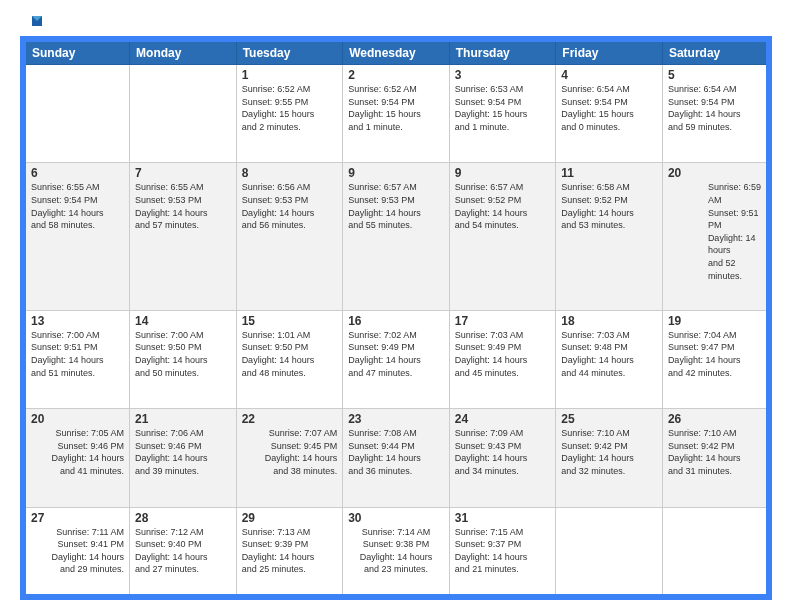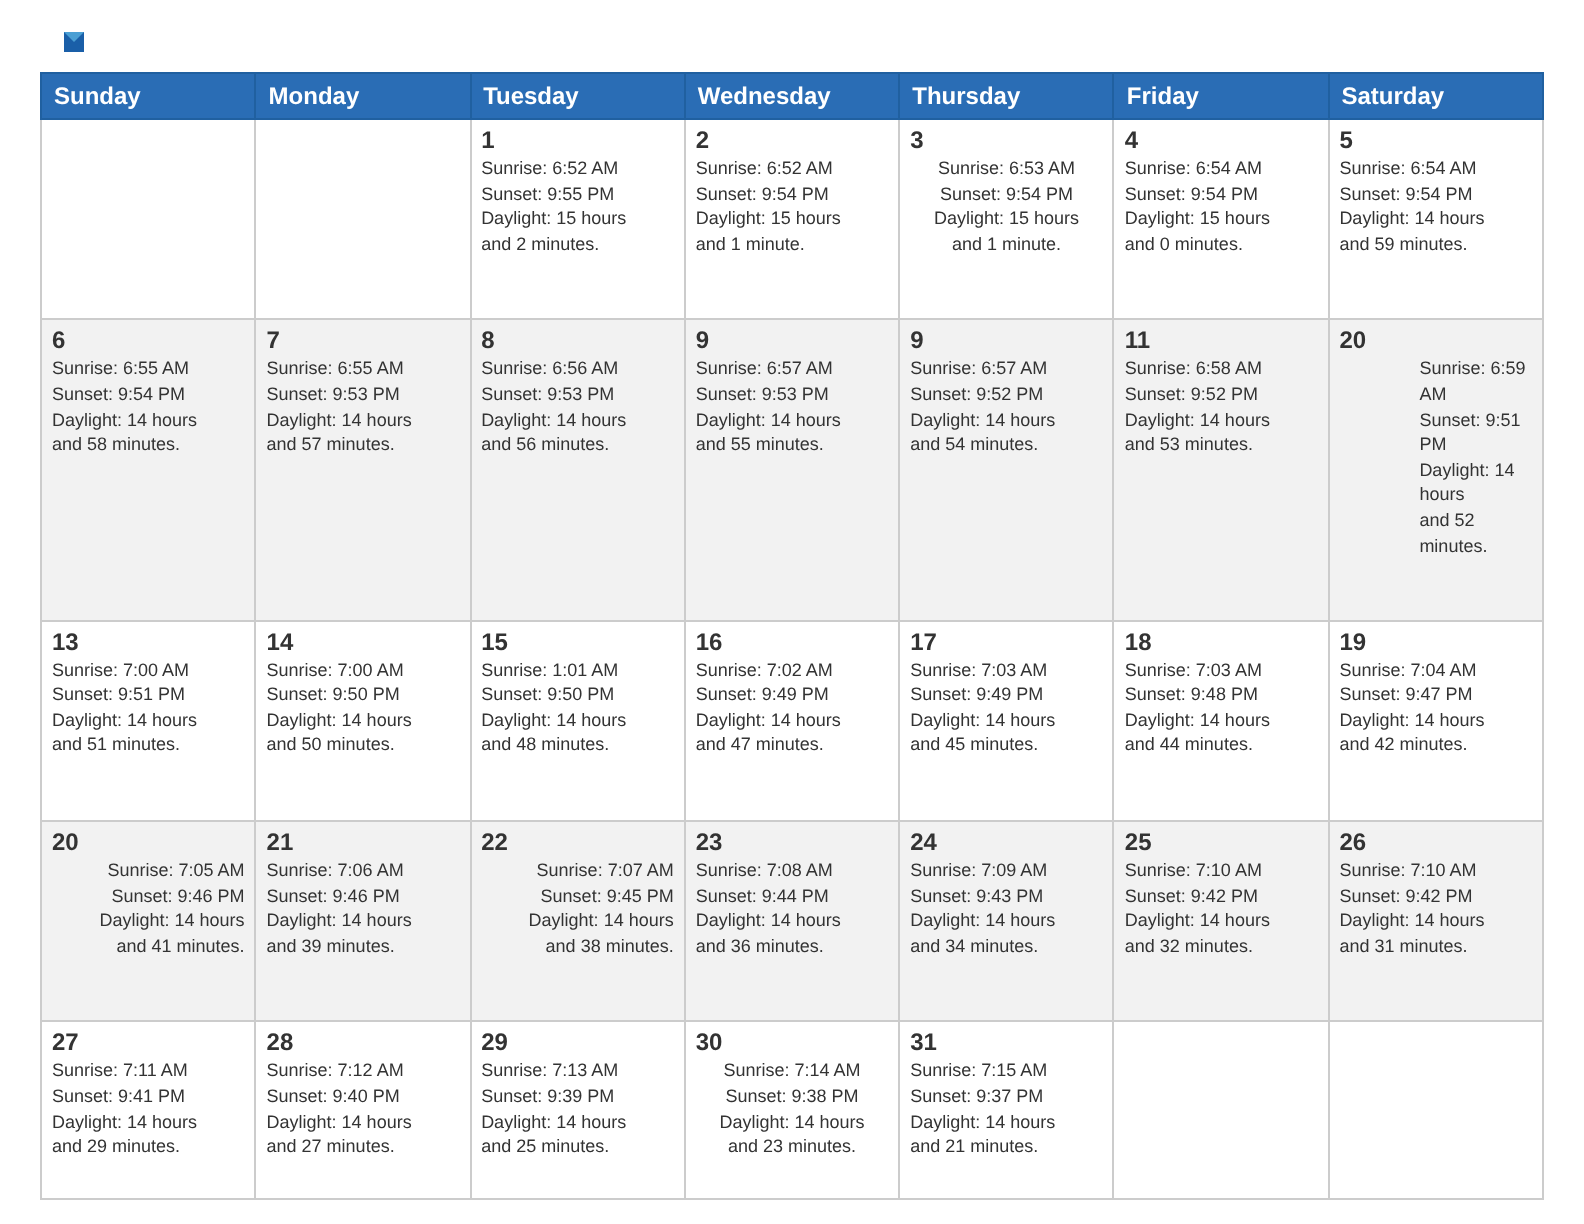--- a/index.html
+++ b/index.html
@@ -38,21 +38,21 @@
       font-weight: bold;
       color: #333;
       line-height: 1.1;
     }
     .location-title {
       font-size: 14px;
       color: #555;
     }
     .calendar {
       flex: 1;
-      border: 1px solid #3b82f6;
+      border: 6px solid #3b82f6;
       border-collapse: collapse;
       width: 100%;
       table-layout: fixed;
     }
     .calendar th {
       background-color: #2a6db5;
       color: #fff;
       text-align: left;
       padding: 4px 6px;
       font-size: 12px;
@@ -136,21 +136,21 @@
           </td>
           <td>
             <span class="day-num">2</span>
             <div class="day-info" style="white-space: pre-line;">Sunrise: 6:52 AM
 Sunset: 9:54 PM
 Daylight: 15 hours
 and 1 minute.</div>
           </td>
           <td>
             <span class="day-num">3</span>
-            <div class="day-info" style="white-space: pre-line; text-align: center;">Sunrise: 6:53 AM
+            <div class="day-info" style="white-space: pre-line;">Sunrise: 6:53 AM
 Sunset: 9:54 PM
 Daylight: 15 hours
 and 1 minute.</div>
           </td>
           <td>
             <span class="day-num">4</span>
             <div class="day-info" style="white-space: pre-line;">Sunrise: 6:54 AM
 Sunset: 9:54 PM
 Daylight: 15 hours
 and 0 minutes.</div>
@@ -312,21 +312,21 @@
             <span class="day-num">26</span>
             <div class="day-info" style="white-space: pre-line;">Sunrise: 7:10 AM
 Sunset: 9:42 PM
 Daylight: 14 hours
 and 31 minutes.</div>
           </td>
         </tr>
         <tr>
           <td>
             <span class="day-num">27</span>
-            <div class="day-info" style="white-space: pre-line;">Sunrise: 7:11 AM
+            <div class="day-info" style="white-space: pre-line; text-align: right;">Sunrise: 7:11 AM
 Sunset: 9:41 PM
 Daylight: 14 hours
 and 29 minutes.</div>
           </td>
           <td>
             <span class="day-num">28</span>
             <div class="day-info" style="white-space: pre-line;">Sunrise: 7:12 AM
 Sunset: 9:40 PM
 Daylight: 14 hours
 and 27 minutes.</div>

